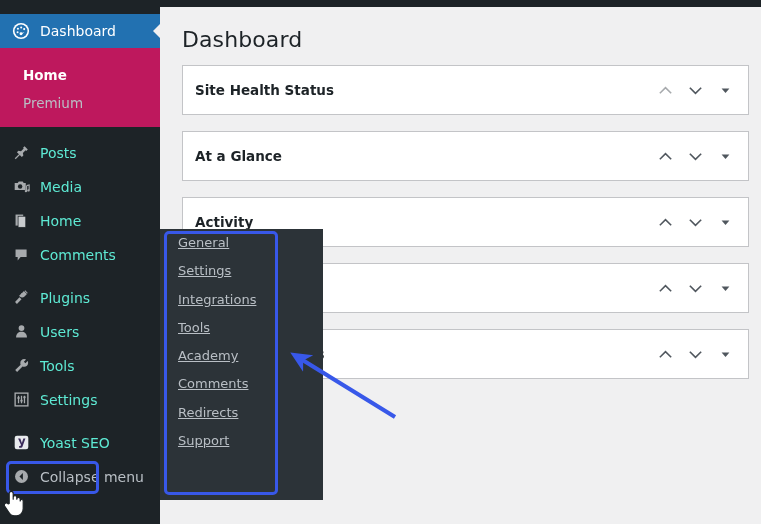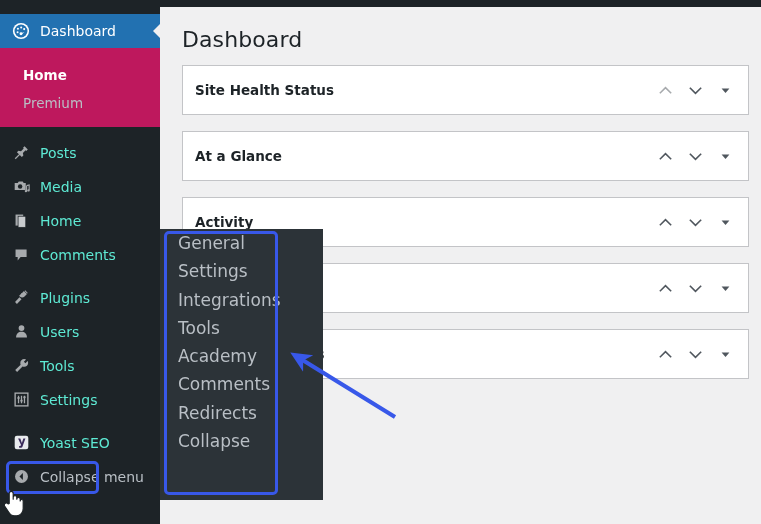--- a/index.html
+++ b/index.html
@@ -90,23 +90,24 @@
     left: 160px; top: 229px;
     width: 163px; height: 271px;
     background: #2c3338;
     z-index: 40;
   }
   .flyout .fly-item {
     display: block;
     padding: 0 4px 0 18px;
     height: 28.3px;
     line-height: 28.3px;
-    font-size: 17px;
+    font-size: 13px;
     color: #b9bfc5;
     white-space: nowrap;
+    text-decoration: underline;
   }
   #flyout-highlight {
     left: 164px; top: 231px; width: 114px; height: 264px;
     z-index: 45;
   }
 
   
   .content {
     position: absolute;
     left: 160px; top: 7px;
@@ -427,21 +428,21 @@
   </main>
 
   <div class="flyout">
     <a class="fly-item">General</a>
     <a class="fly-item">Settings</a>
     <a class="fly-item">Integrations</a>
     <a class="fly-item">Tools</a>
     <a class="fly-item">Academy</a>
     <a class="fly-item">Comments</a>
     <a class="fly-item">Redirects</a>
-    <a class="fly-item">Collapse</a>
+    <a class="fly-item">Support</a>
   </div>
 
   <div class="highlight-box" id="flyout-highlight"></div>
   <div class="highlight-box" id="yoast-highlight" style="z-index:50;"></div>
 
   <svg class="arrow-svg" viewBox="0 0 761 524">
     <defs>
       <marker id="arrowhead" markerWidth="5.2" markerHeight="5.2" refX="3.4" refY="2.6" orient="auto">
         <path d="M0,0.3 L5,2.6 L0,4.9 L1.4,2.6 Z" fill="#3858e9"></path>
       </marker>

